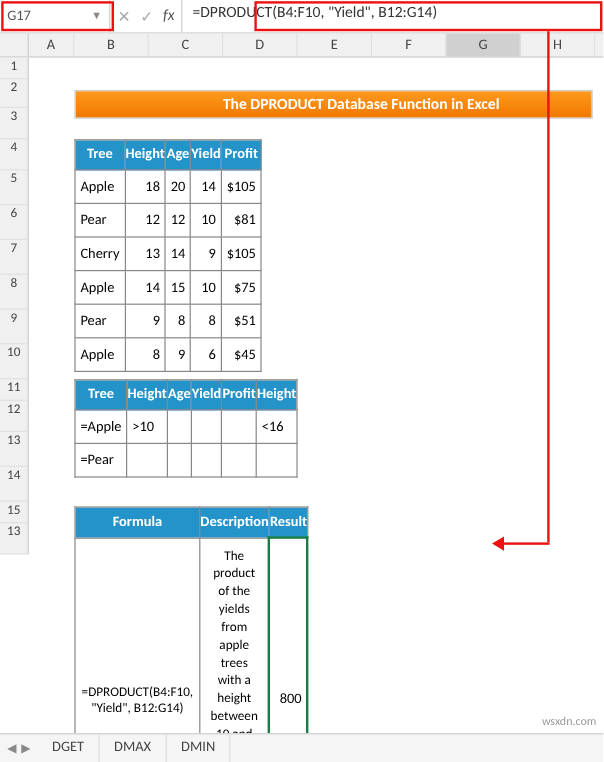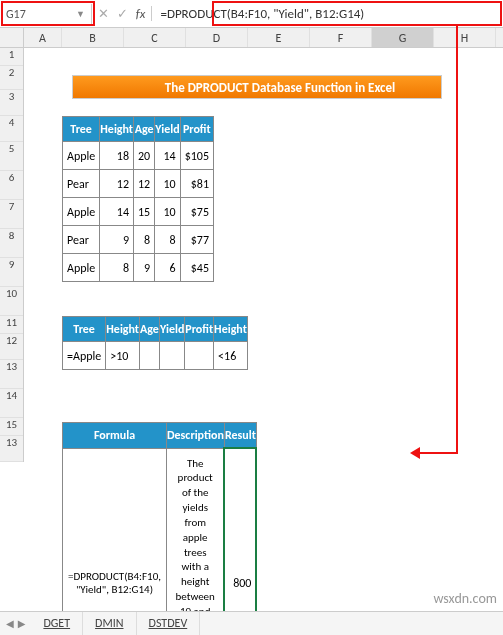--- a/index.html
+++ b/index.html
@@ -1,54 +1,54 @@
 <!DOCTYPE html>
 <html><head>
 <meta charset="utf-8">
 <style>
 * { box-sizing: border-box; margin: 0; padding: 0; font-family: 'Calibri', Arial, sans-serif; }
 body { background: #fff; width: 503px; height: 635px; position: relative; overflow: hidden; }
-.formula-bar { display: flex; align-items: center; height: 28px; border-bottom: 1px solid #ccc; }
+.formula-bar { display: flex; height: 28px; border-bottom: 1px solid #ccc; }
 .name-box { width: 92px; display: flex; align-items: center; padding: 3px 6px; border-right: 1px solid #ccc; position: relative; }
 .name-box-text { font-size: 12px; color: #555; flex: 1; }
 .name-dd { color: #888; font-size: 9px; }
 .fb-btns { display: flex; align-items: center; padding: 0 6px; border-right: 1px solid #ccc; gap: 8px; }
 .fb-btn { color: #aaa; font-size: 13px; }
 .fx { font-style: italic; font-size: 13px; color: #555; }
 .formula-input { flex: 1; padding: 3px 8px; font-size: 13px; color: #333; }
 .hl-red { position: absolute; border: 2px solid #e11; pointer-events: none; }
 .col-headers { display: flex; height: 20px; border-bottom: 1px solid #ccc; background: #f0f0f0; }
 .corner { width: 24px; border-right: 1px solid #ccc; }
 .ch { width: 62px; text-align: center; font-size: 12px; color: #444; border-right: 1px solid #e0e0e0; line-height: 20px; }
 .ch-g { background: #d0d0d0; }
 .sheet-area { display: flex; }
 .row-headers { width: 24px; background: #f0f0f0; border-right: 1px solid #ccc; }
 .rh { font-size: 11px; color: #444; text-align: center; border-bottom: 1px solid #e0e0e0; }
 .grid { position: relative; }
-.title-bar { position: absolute; left: 48px; top: 27px; width: 370px; height: 24px; background: linear-gradient(#ff9a1e, #f07800); color: #fff; font-weight: bold; font-size: 13px; display: flex; align-items: center; justify-content: center; border: 1px solid #ccc; padding-left: 46px; }
+.title-bar { position: absolute; left: 38px; top: 27px; width: 432px; height: 24px; background: linear-gradient(#ff9a1e, #f07800); color: #fff; font-weight: bold; font-size: 13px; display: flex; align-items: center; justify-content: center; border: 1px solid #ccc; padding-left: 46px; }
 table.data { position: absolute; border-collapse: collapse; font-size: 13px; }
 .data th { background: #2393c9; color: #fff; padding: 5px 0; border: 1px solid #888; font-weight: bold; width: 62px; font-size: 12px; }
 .data td { border: 1px solid #888; padding: 5px 4px; text-align: right; width: 62px; height: 28px; font-size: 12px; }
 .data td.left { text-align: left; }
 .tbl1 { left: 38px; top: 68px; }
 .tbl2 { left: 38px; top: 268px; }
 .tbl3 { left: 38px; top: 374px; }
 .tbl3 th { width: 124px; margin-top: 45px; }
 .tbl3 th.desc { width: 186px; }
 .tbl3 th.res { width: 62px; }
 .tbl3 td.form { width: 124px; text-align: center; vertical-align: middle; font-size: 11px; padding: 10px 5px; }
 .tbl3 td.desc { width: 186px; text-align: center; vertical-align: middle; font-size: 11px; padding: 8px; line-height: 1.35; }
 .tbl3 td.res { width: 62px; text-align: right; vertical-align: middle; position: relative; }
 .sel-border { border: 2px solid #1a7e43 !important; }
 .tabs { position: absolute; bottom: 0; left: 0; right: 0; height: 24px; display: flex; background: #f5f5f5; border-top: 1px solid #ccc; }
 .tab-nav { display: flex; align-items: center; padding: 0 6px; gap: 4px; }
 .tab-nav span { color: #888; font-size: 10px; }
-.tab { padding: 4px 12px; font-size: 12px; color: #444; border-right: 1px solid #ddd; cursor: pointer; text-decoration: underline; }
+.tab { padding: 4px 12px; font-size: 12px; color: #444; border-right: 1px solid #ddd; cursor: pointer; }
 .tab.active { background: #fff; border-bottom: 2px solid #1a7e43; color: #1a7e43; font-weight: bold; }
-.watermark { position: absolute; right: 6px; bottom: 28px; font-size: 14px; color: #999; margin-top: 13px; }
+.watermark { position: absolute; right: 6px; bottom: 28px; font-size: 10px; color: #999; margin-top: 13px; }
 .arrow-line { position: absolute; background: #e11; pointer-events: none; }
 .arrow-head { position: absolute; width: 0; height: 0; border-style: solid; pointer-events: none; }
 </style>
 </head>
 <body>
 
 <div class="formula-bar">
   <div class="name-box">
     <span class="name-box-text">G17</span>
     <span class="name-dd">▼</span>
@@ -116,32 +116,39 @@
             <td>$105</td>
           </tr>
       <tr>
             <td class="left">Pear</td>
             <td>12</td>
             <td>12</td>
             <td>10</td>
             <td>$81</td>
           </tr>
       <tr>
+            <td class="left">Cherry</td>
+            <td>13</td>
+            <td>14</td>
+            <td>9</td>
+            <td>$105</td>
+          </tr>
+      <tr>
             <td class="left">Apple</td>
             <td>14</td>
             <td>15</td>
             <td>10</td>
             <td>$75</td>
           </tr>
       <tr>
             <td class="left">Pear</td>
             <td>9</td>
             <td>8</td>
             <td>8</td>
-            <td>$77</td>
+            <td>$51</td>
           </tr>
       <tr>
             <td class="left">Apple</td>
             <td>8</td>
             <td>9</td>
             <td>6</td>
             <td>$45</td>
           </tr>
     </tbody>
       </table>
@@ -157,20 +164,28 @@
         <th>Height</th>
       </tr>
       <tr>
             <td class="left">=Apple</td>
             <td class="left">&gt;10</td>
             <td></td>
             <td></td>
             <td></td>
             <td class="left">&lt;16</td>
           </tr>
+      <tr>
+            <td class="left">=Pear</td>
+            <td></td>
+            <td></td>
+            <td></td>
+            <td></td>
+            <td></td>
+          </tr>
     </tbody>
       </table>
 
     <table class="data tbl3">
       <tbody>
           <tr>
         <th>Formula</th>
         <th class="desc">Description</th>
         <th class="res">Result</th>
       </tr>
@@ -189,15 +204,15 @@
 <div class="arrow-head" style="left:410px; top:447px; border-width:6px 10px 6px 0; border-color:transparent #e11 transparent transparent;"></div>
 
 <div class="watermark">wsxdn.com</div>
 
 <div class="tabs">
   <div class="tab-nav">
     <span>◀</span>
     <span>▶</span>
   </div>
   <div class="tab">DGET</div>
+  <div class="tab">DMAX</div>
   <div class="tab">DMIN</div>
-  <div class="tab">DSTDEV</div>
 </div>
 
 </body></html>

